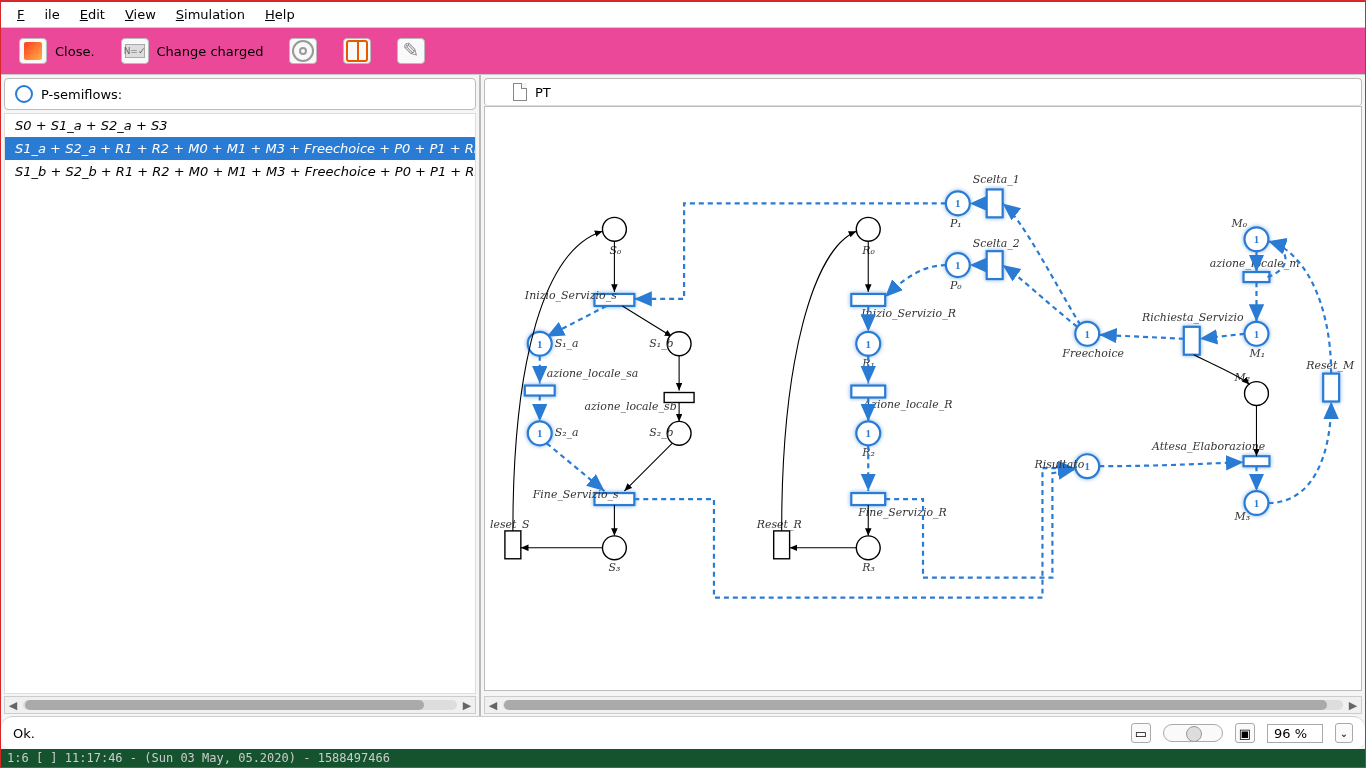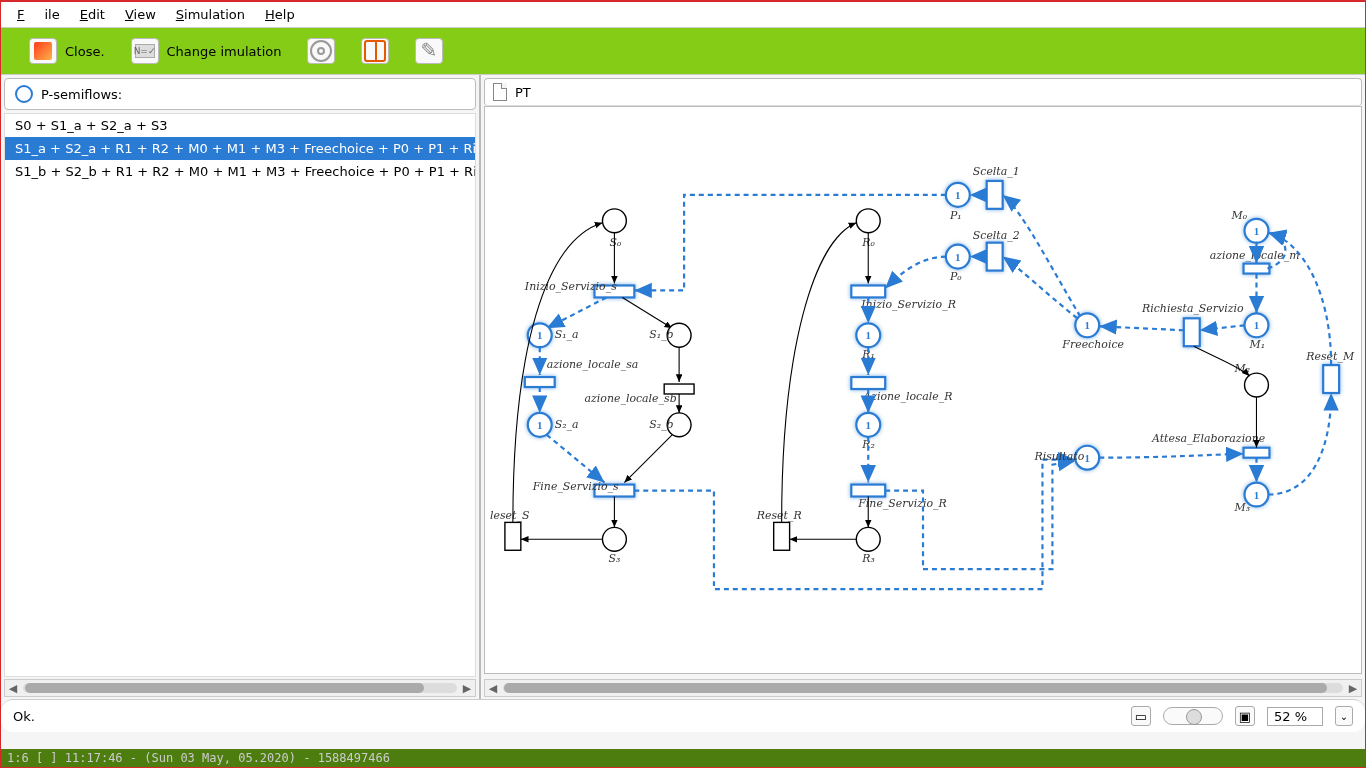--- a/index.html
+++ b/index.html
@@ -5,21 +5,21 @@
   * { box-sizing: border-box; margin: 0; padding: 0; }
   html, body { width: 1366px; height: 768px; font-family: "DejaVu Sans", Arial, sans-serif; font-size: 13px; background: #f5f5f5; overflow: hidden; }
   body { display: flex; flex-direction: column; border: 1px solid #d62828; border-top: 2px solid #d62828; }
 
   
   .menubar { display: flex; gap: 0; background: #fff; padding: 3px 6px; border-bottom: 1px solid #ccc; }
   .menubar span { padding: 2px 10px; cursor: pointer; }
   .menubar span u { text-decoration: underline; }
 
   
-  .toolbar { display: flex; align-items: center; gap: 18px; background: #84cc16; padding: 8px 24px; border-bottom: 1px solid #ccc; }
+  .toolbar { display: flex; align-items: center; gap: 18px; background: #ec4899; padding: 8px 14px; border-bottom: 1px solid #ccc; }
   .tb-item { display: inline-flex; align-items: center; gap: 8px; padding: 2px 4px; }
   .tb-icon { width: 28px; height: 26px; display: inline-flex; align-items: center; justify-content: center; border: 1px solid #bbb; border-radius: 4px; background: #f9f9f9; }
   .sq-red-orange { width: 18px; height: 18px; background: linear-gradient(135deg,#ff3b1f,#ffb347); border-radius: 2px; }
   .nv-box { width: 20px; height: 14px; background: #ddd; border: 1px solid #aaa; font-size: 9px; display:flex; align-items:center; justify-content:center; color:#666; }
   .gear { width: 22px; height: 22px; border: 2px solid #999; border-radius: 50%; position: relative; }
   .gear::after { content:""; position:absolute; width:4px; height:4px; border:2px solid #999; border-radius:50%; top:5px; left:5px;}
   .swap { width: 22px; height: 22px; border: 2px solid #e55a00; border-radius: 3px; position:relative; }
   .swap::before { content:""; position:absolute; width:2px; height:18px; background:#e55a00; left:9px; top:0;}
   .pen { width: 22px; height: 22px; position:relative;}
   .pen::before { content:"✎"; color:#888; font-size:20px; position:absolute; top:-2px; left:2px;}
@@ -29,45 +29,45 @@
   .left { width: 480px; display: flex; flex-direction: column; border-right: 2px solid #bbb; }
   .right { flex: 1; display: flex; flex-direction: column; }
 
   .panel-header { display:flex; align-items:center; gap:6px; padding:4px 8px; border:1px solid #bbb; border-radius:4px; margin:3px; background:#fff;}
   .hdr-icon { width:22px; height:22px; display:inline-flex; align-items:center; justify-content:center; }
   .circle-arrows { width:18px; height:18px; border:2px solid #2a7bd4; border-radius:50%;}
   .page-icon { width:14px; height:18px; border:1px solid #888; background:#fff; position:relative;}
   .page-icon::after { content:""; position:absolute; right:-1px; top:-1px; width:5px; height:5px; background:#f5f5f5; border-left:1px solid #888; border-bottom:1px solid #888;}
 
   .list { flex:1; overflow-x:auto; overflow-y:auto; background:#fff; margin:0 3px; border:1px solid #ddd; }
-  .list-row { padding:4px 10px; white-space:nowrap; cursor:pointer; }
+  .list-row { padding:4px 10px; white-space:nowrap; cursor:pointer;font-style:italic; }
   .list-row.selected { background:#2a7bd4; color:#fff; }
 
   .canvas-wrap { flex:1; margin:3px; border:1px solid #bbb; background:#fff; overflow:auto; display:flex; flex-direction:column;}
-  .canvas-hdr { padding:2px 4px; border-bottom:1px solid #ddd; display:flex; align-items:center; gap:4px;}
+  .canvas-hdr { padding:2px 24px; border-bottom:1px solid #ddd; display:flex; align-items:center; gap:4px;}
   .canvas { flex:1; position:relative; background:#fff;}
   .canvas svg { width: 100%; height: 100%; }
 
   .hscroll { height:18px; display:flex; align-items:center; background:#f0f0f0; border:1px solid #ccc; margin:2px 3px;}
   .hscroll .arrow { width:16px; text-align:center; color:#666; font-size:11px;}
   .hscroll .track { flex:1; height:10px; background:#ddd; border-radius:5px; margin:0 2px; position:relative;}
   .hscroll .thumb { position:absolute; height:10px; background:#aaa; border-radius:5px;}
 
   
   .statusbar { display:flex; align-items:center; padding:6px 12px; border-top:1px solid #ccc; background:#fff;border-radius:12px; }
   .statusbar .spacer { flex:1; }
   .zoom-ctrl { display:flex; align-items:center; gap:12px; }
   .zoom-btn { width:20px; height:20px; border:1px solid #aaa; display:inline-flex; align-items:center; justify-content:center; border-radius:3px; background:#fafafa; cursor:pointer;}
   .zoom-slider { width:60px; height:18px; border:1px solid #aaa; border-radius:9px; position:relative; background:#fafafa;}
   .zoom-slider::after { content:""; position:absolute; width:14px; height:14px; background:#ddd; border:1px solid #999; border-radius:50%; top:1px; left:22px;}
   .zoom-val { width:56px; border:1px solid #aaa; padding:1px 6px; background:#fff;}
   .zoom-dd { width:18px; height:20px; border:1px solid #aaa; display:inline-flex; align-items:center; justify-content:center; border-radius:3px; background:#fafafa; cursor:pointer; font-size:10px;}
 
   
-  .sysbar { background:#4d7c0f; color:#ccc; font-family:monospace; font-size:12px; padding:2px 6px; display:flex; gap:20px; white-space:nowrap; overflow:hidden;margin-top:17px;}
+  .sysbar { background:#14532d; color:#ccc; font-family:monospace; font-size:12px; padding:2px 6px; display:flex; gap:20px; white-space:nowrap; overflow:hidden;}
   .sysbar .seg { }
   .sysbar .flex { flex:1; }
 
   
   .pl { fill:#fff; stroke:#000; stroke-width:1.4; }
   .pl-hi { fill:#fff; stroke:#2a7bd4; stroke-width:2.2; filter: drop-shadow(0 0 2px rgba(42,123,212,.6));}
   .tr { fill:#fff; stroke:#000; stroke-width:1.4; }
   .tr-hi { fill:#fff; stroke:#2a7bd4; stroke-width:2.2; filter: drop-shadow(0 0 2px rgba(42,123,212,.6));}
   .arc { fill:none; stroke:#000; stroke-width:1.1; marker-end:url(#ah);}
   .arc-hi { fill:none; stroke:#2a7bd4; stroke-width:2.2; stroke-dasharray:5 4; marker-end:url(#ahb);}
@@ -89,21 +89,21 @@
   <div class="tb-item">
     <span class="tb-icon">
         <span class="sq-red-orange"></span>
       </span>
     <span>Close.</span>
   </div>
   <div class="tb-item">
     <span class="tb-icon">
         <span class="nv-box">N=✓</span>
       </span>
-    <span>Change imulation</span>
+    <span>Change charged</span>
   </div>
   <div class="tb-item">
       <span class="tb-icon">
         <span class="gear"></span>
       </span>
     </div>
   <div class="tb-item">
       <span class="tb-icon">
         <span class="swap"></span>
       </span>
@@ -320,21 +320,21 @@
   </div>
 </div>
 
 <div class="statusbar">
   <span>Ok.</span>
   <span class="spacer"></span>
   <div class="zoom-ctrl">
     <span class="zoom-btn">▭</span>
     <span class="zoom-slider"></span>
     <span class="zoom-btn">▣</span>
-    <span class="zoom-val">52 %</span>
+    <span class="zoom-val">96 %</span>
     <span class="zoom-dd">⌄</span>
   </div>
 </div>
 
 <div class="sysbar">
   <span class="seg">1:6 [ ]    11:17:46 - (Sun 03 May, 05.2020) - 1588497466</span>
   <span class="flex"></span>
 </div>
 
 </body></html>

